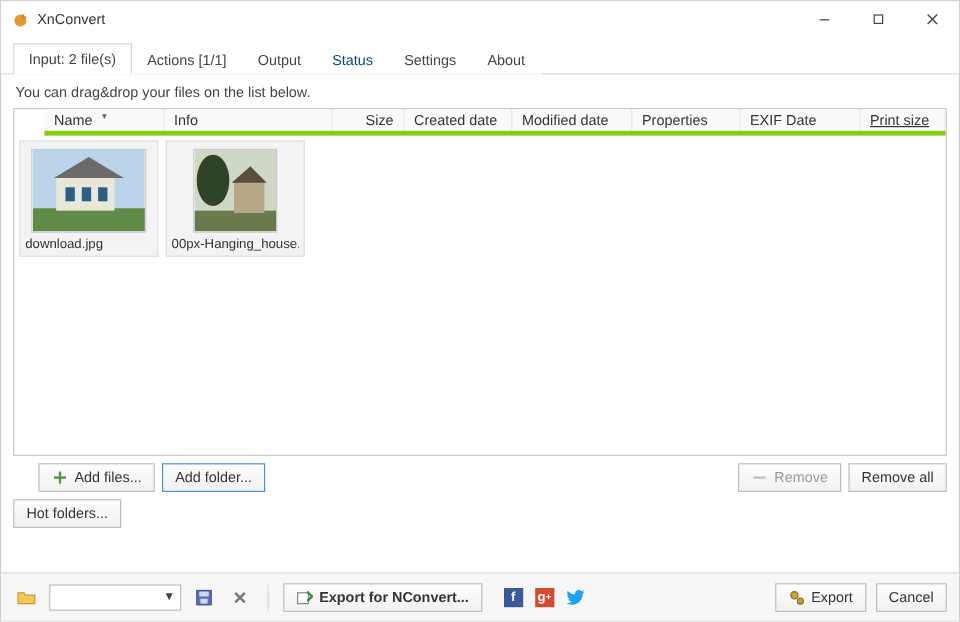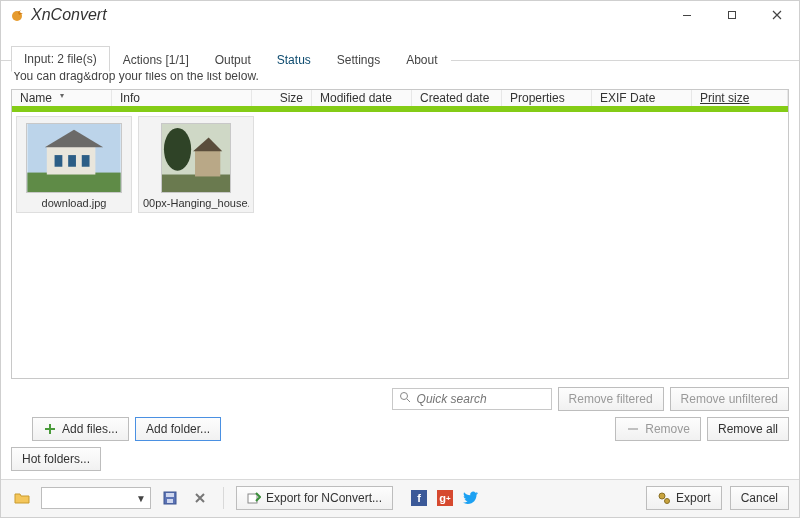--- a/index.html
+++ b/index.html
@@ -25,21 +25,21 @@
   .titlebar {
     height: 30px;
     display: flex;
     align-items: center;
     padding: 0 0 0 8px;
     background: #ffffff;
   }
   .titlebar .app-icon {
     width: 16px; height: 16px; margin-right: 6px;
   }
-  .titlebar .title { font-size: 16px; color: #333; font-style: italic; }
+  .titlebar .title { font-size: 12px; color: #333; }
   .titlebar .spacer { flex: 1; }
   .winbtn {
     width: 45px; height: 28px;
     display: flex; align-items: center; justify-content: center;
     color: #444;
   }
   
   .tabstrip {
     display: flex;
     align-items: flex-end;
@@ -48,21 +48,21 @@
     border-bottom: 1px solid #d6d6d6;
     background: #fff;
   }
   .tab {
     padding: 5px 12px 5px 12px;
     font-size: 12px;
     color: #444;
     border: 1px solid transparent;
     border-bottom: none;
     position: relative;
-    top: 12px;
+    top: 1px;
     background: #fff;
   }
   .tab.active {
     border: 1px solid #d6d6d6;
     border-bottom: 1px solid #fff;
     background: #fff;
   }
   .tab.disabled { color: #0c4a6e; }
   
   .main {
@@ -81,23 +81,24 @@
     background: #ffffff;
     display: flex;
     flex-direction: column;
     height: 290px;
   }
   .colheaders {
     display: flex;
     align-items: center;
     height: 22px;
     background: #fafafa;
-    border-bottom: 6px solid #84cc16;
+    border-bottom: 4px solid #84cc16;
     font-size: 12px;
     color: #333;
+    margin-left: 25px;
   }
   .colheaders .col {
     padding: 0 8px;
     border-right: 1px solid #e7e7e7;
     height: 100%;
     display: flex; align-items: center;
     white-space: nowrap;
   }
   .col-name   { width: 100px; position: relative; }
   .col-info   { width: 140px; }
@@ -134,21 +135,21 @@
     box-shadow: 0 0 0 2px #fff inset;
     display: flex; align-items: center; justify-content: center;
     overflow: hidden;
   }
   .thumb-frame svg { width: 100%; height: 100%; }
   .thumb-label {
     margin-top: 4px;
     font-size: 11px;
     color: #333;
     width: 100%;
-    text-align: center;
+    text-align: left;
     overflow: hidden;
     white-space: nowrap;
     text-overflow: clip;
   }
   
   .row-search {
     display: flex;
     align-items: center;
     gap: 6px;
     margin-top: 8px;
@@ -218,20 +219,21 @@
   .bottombar .combo .caret { font-size: 10px; color: #444; }
   .iconbtn {
     width: 22px; height: 22px;
     display: flex; align-items: center; justify-content: center;
     border: 1px solid transparent;
   }
   .bottombar .spacer { flex: 1; }
   .bottombar .sep { width: 1px; height: 22px; background: #d9d9d9; margin: 0 4px; }
   .bottombar .export-btn {
     height: 24px;
+    font-weight: bold;
   }
   .ico { width: 14px; height: 14px; display: inline-block; }
   .social { display: flex; gap: 10px; align-items: center; margin: 0 30px 0 10px; }
   .social .sq { width: 16px; height: 16px; display: inline-flex; align-items: center; justify-content: center; font-size: 11px; font-weight: bold; color: #fff; }
   .social .fb { background: #3b5998; }
   .social .gp { background: #d6492f; }
   .social .tw { color: #1da1f2; background: transparent; font-size: 14px; }
 </style>
 </head>
 <body>
@@ -277,22 +279,22 @@
     <div class="hint">You can drag&amp;drop your files on the list below.</div>
 
     <div class="listarea">
       <div class="colheaders">
         <div class="col col-name">
           <span>Name</span>
           <span class="sort-caret">▾</span>
         </div>
         <div class="col col-info">Info</div>
         <div class="col col-size">Size</div>
+        <div class="col col-created">Created date</div>
         <div class="col col-mod">Modified date</div>
-        <div class="col col-created">Created date</div>
         <div class="col col-props">Properties</div>
         <div class="col col-exif">EXIF Date</div>
         <div class="col col-print">Print size</div>
       </div>
 
       <div class="thumbs">
         <div class="thumb-item">
           <div class="thumb-frame">
             <svg viewBox="0 0 96 70">
               <rect width="96" height="70" fill="#bcd4ea"></rect>
@@ -314,34 +316,20 @@
               <rect x="34" y="26" width="26" height="28" fill="#b9a887"></rect>
               <polygon points="32,28 48,14 62,28" fill="#5a4d3b"></polygon>
               <ellipse cx="16" cy="26" rx="14" ry="22" fill="#2f4327"></ellipse>
             </svg>
           </div>
           <div class="thumb-label">00px-Hanging_house..</div>
         </div>
       </div>
     </div>
 
-    <div class="row-search">
-      <span class="spacer"></span>
-      <div class="search-wrap">
-        <span class="mag">
-          <svg width="12" height="12" viewBox="0 0 12 12">
-              <circle cx="5" cy="5" r="3.5" fill="none" stroke="#888"></circle>
-              <line x1="8" y1="8" x2="11" y2="11" stroke="#888"></line>
-            </svg>
-        </span>
-        <input type="text" placeholder="Quick search" style="">
-      </div>
-      <button class="btn disabled">Remove filtered</button>
-      <button class="btn disabled">Remove unfiltered</button>
-    </div>
 
     <div class="row-addremove">
       <button class="btn">
         <span class="ico">
           <svg viewBox="0 0 14 14">
               <rect x="6" y="2" width="2" height="10" fill="#4a9b3a"></rect>
               <rect x="2" y="6" width="10" height="2" fill="#4a9b3a"></rect>
             </svg>
         </span>
         <span>Add files...</span>

